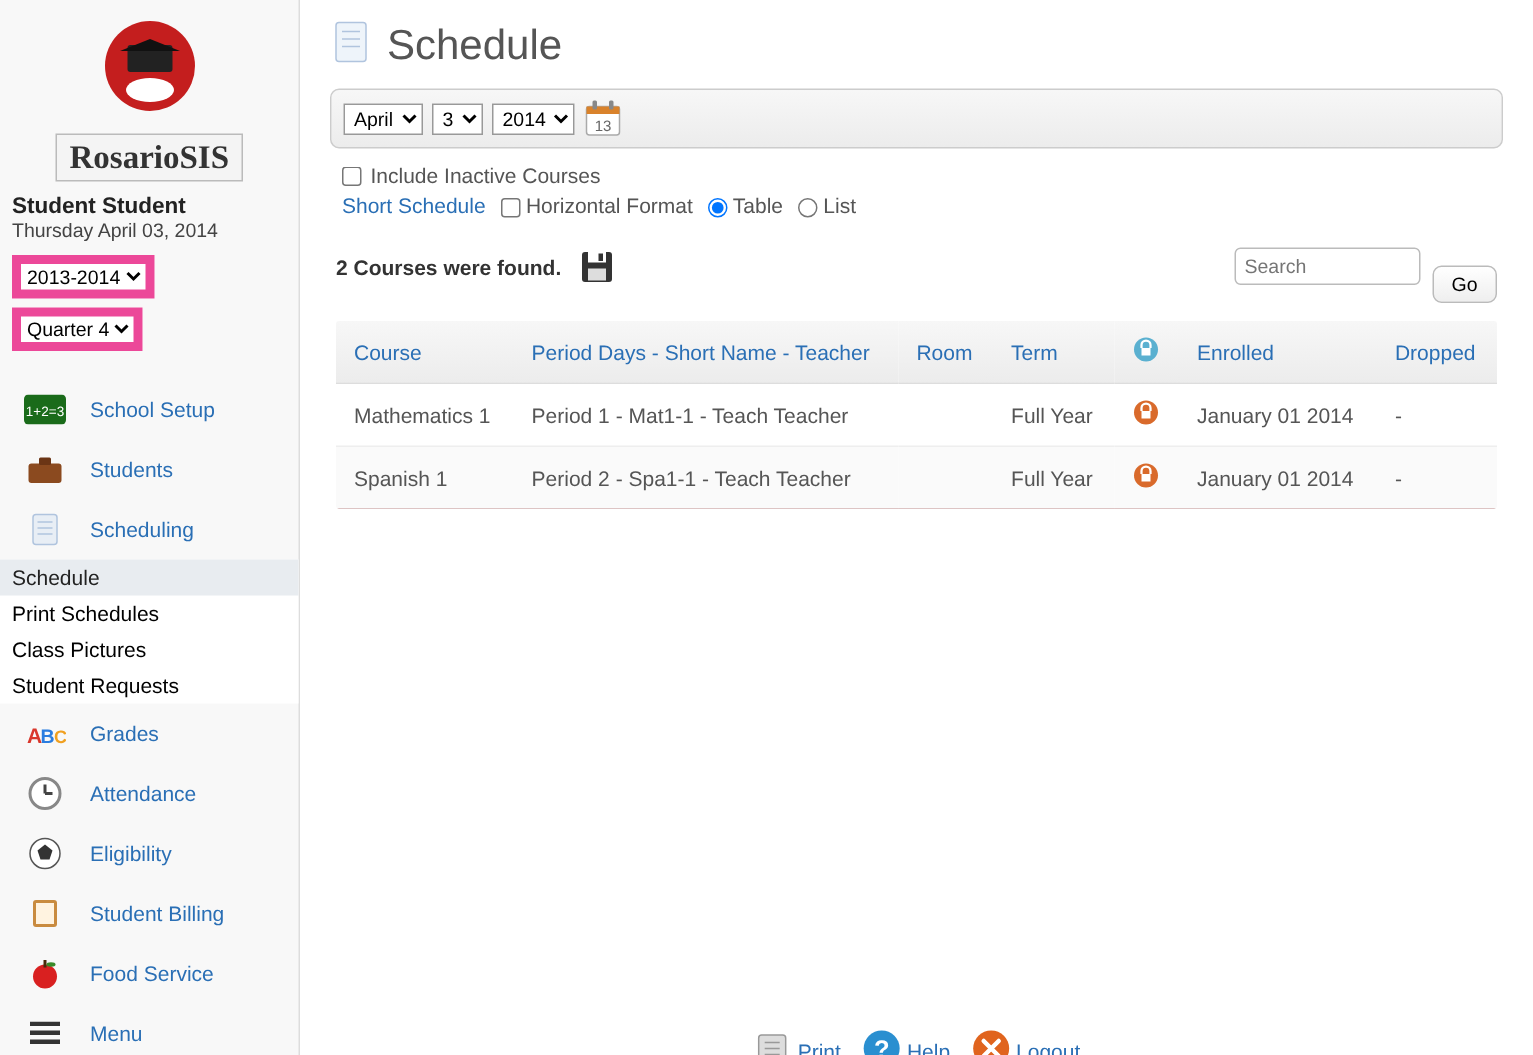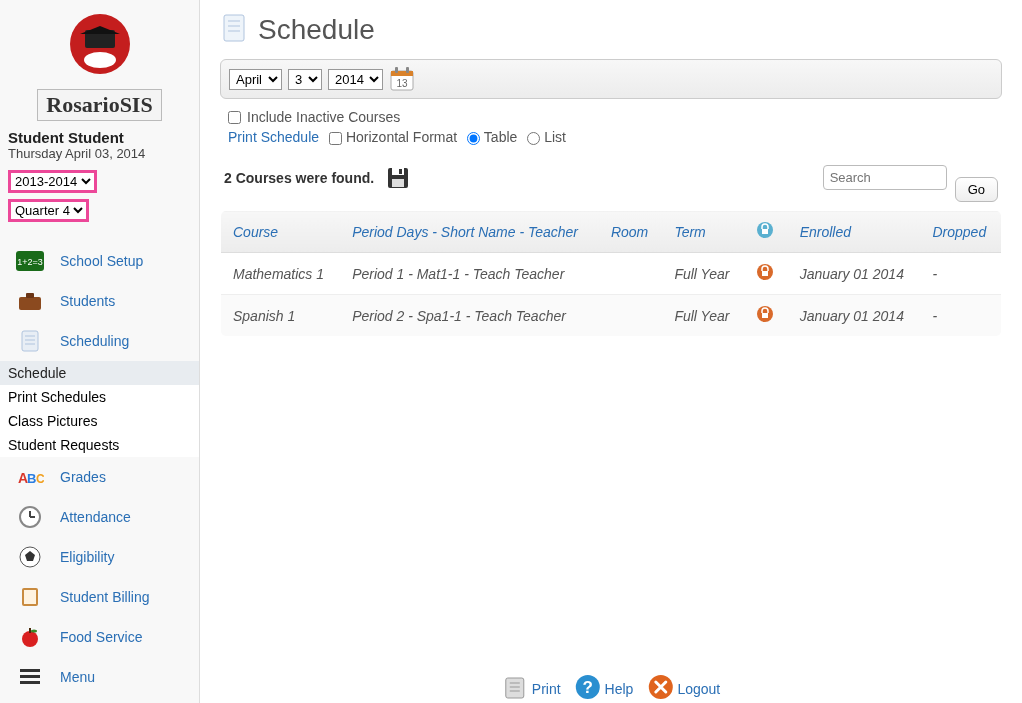--- a/index.html
+++ b/index.html
@@ -4,21 +4,21 @@
 <style>
 * { box-sizing: border-box; margin: 0; padding: 0; }
 body { font-family: Arial, Helvetica, sans-serif; font-size: 14px; color: #333; background: #fff; }
 .app { display: flex; min-height: 703px; }
 .sidebar { width: 200px; background: #f8f8f8; border-right: 1px solid #ddd; padding: 8px 0; }
 .logo-area { text-align: center; padding: 4px 0 8px; }
 .logo-circle { margin: 0 auto; }
 .logo-text { display:inline-block; font-family: Georgia, serif; font-size: 22px; font-weight: bold; color: #333; border: 1px solid #bbb; padding: 2px 8px; background: #f4f4f4; margin-top: 4px; }
 .student-name { font-weight: bold; font-size: 15px; padding: 0 8px; color: #222; }
 .student-date { font-size: 13px; padding: 0 8px; color: #444; margin-bottom: 6px; }
-.sidebar select { margin: 3px 8px; font-size: 13px; background:#fff; border:3px solid #ec4899; }
+.sidebar select { margin: 3px 8px; font-size: 13px; background:#fff; border:6px solid #ec4899; }
 .nav { margin-top: 16px; }
 .nav-item { display: flex; align-items: center; padding: 8px 8px; color: #2a6fb5; cursor: pointer; gap: 8px; }
 .nav-item.active { color: #2a6fb5; }
 .nav-icon { width: 44px; height: 24px; display:inline-flex; align-items:center; justify-content:center; }
 .subnav { background: #fff; }
 .subnav-item { padding: 4px 8px; color: #000000; cursor: pointer; font-size: 14px; }
 .subnav-item.active { background: #e8ecf0; color: #222; }
 .menu-link { display:flex; align-items:center; gap:8px; padding: 8px 8px; color:#2a6fb5; cursor:pointer; }
 .main { flex: 1; padding: 12px 20px; position: relative; }
 .page-title-row { display:flex; align-items:center; gap:10px; margin-bottom: 12px; }
@@ -32,21 +32,21 @@
 .link { color:#2a6fb5; cursor:pointer; }
 .label-text { color: #555; }
 input[type="checkbox"], input[type="radio"] { vertical-align: middle; }
 .results-row { display:flex; align-items:center; justify-content:space-between; padding: 4px 4px 8px; }
 .results-left { display:flex; align-items:center; gap:12px; }
 .results-left b { font-size:14px; }
 .save-icon { width:24px; height:24px; }
 .search-area { display:flex; gap:8px; align-items:center; }
 .search-input { width:124px; padding:4px 6px; border:1px solid #bbb; border-radius:4px; font-size:13px; }
 .go-btn { padding:4px 12px; border:1px solid #bbb; border-radius:6px; background:linear-gradient(#fff,#eee); cursor:pointer; font-size:13px;margin-top:24px; }
-table.data { width:100%; border-collapse: collapse; border:1px solid #7f1d1d; border-radius:6px; overflow:hidden;font-style:italic; }
+table.data { width:100%; border-collapse: collapse; border:4px solid #7f1d1d; border-radius:6px; overflow:hidden; }
 table.data th { text-align:left; padding:10px 12px; background: linear-gradient(#f7f7f7,#ececec); color:#2a6fb5; font-weight:normal; border-bottom:1px solid #ddd; font-size:14px; cursor:pointer; }
 table.data td { padding:10px 12px; color:#555; border-bottom:1px solid #eee; font-size:14px; }
 table.data tr:nth-child(even) td { background:#fafafa; }
 .footer { position:absolute; bottom:2px; left:50%; transform:translateX(-50%); display:flex; gap:14px; align-items:center; }
 .footer-item { display:flex; align-items:center; gap:4px; color:#2a6fb5; cursor:pointer; }
 </style>
 </head>
 <body>
 
 <div class="app">
@@ -186,21 +186,21 @@
               <text x="13" y="21" text-anchor="middle" font-size="10" fill="#666">13</text>
             </svg></span>
       </div>
     </div>
 
     <div class="toolbar-row2">
       <input type="checkbox" style="">
       <span class="label-text">Include Inactive Courses</span>
     </div>
     <div class="toolbar-row3">
-      <span class="link">Print Schedule</span>
+      <span class="link">Short Schedule</span>
       <span><input type="checkbox" style=""> <span class="label-text">Horizontal Format</span></span>
       <span><input type="radio" name="view" checked="" style=""> <span class="label-text">Table</span></span>
       <span><input type="radio" name="view" style=""> <span class="label-text">List</span></span>
     </div>
 
     <div class="results-row">
       <div class="results-left">
         <b>2 Courses were found.</b>
         <span class="save-icon"><svg width="24" height="24">
               <rect x="2" y="2" width="20" height="20" rx="2" fill="#333"></rect>

